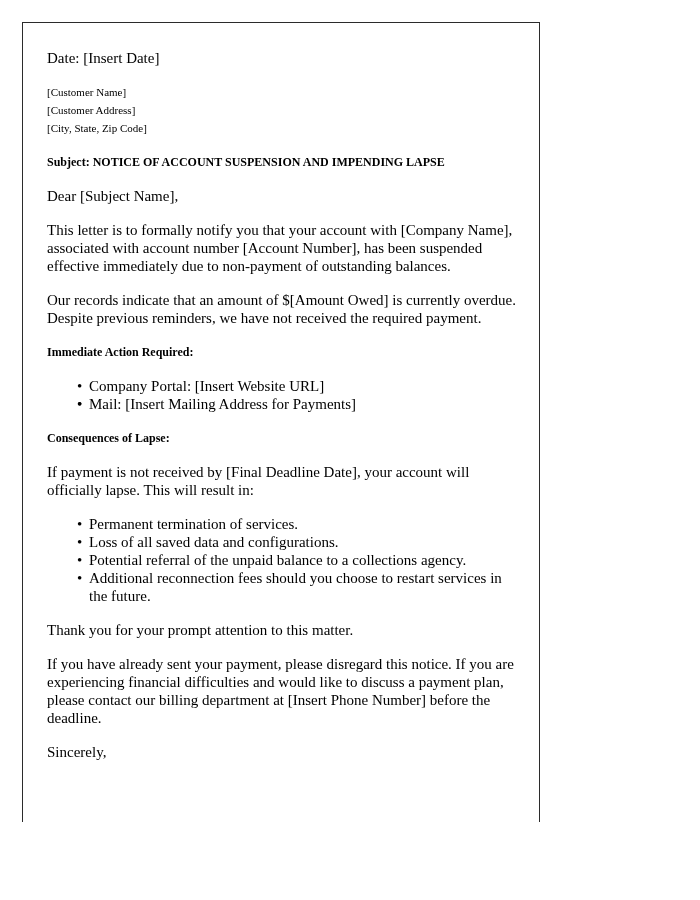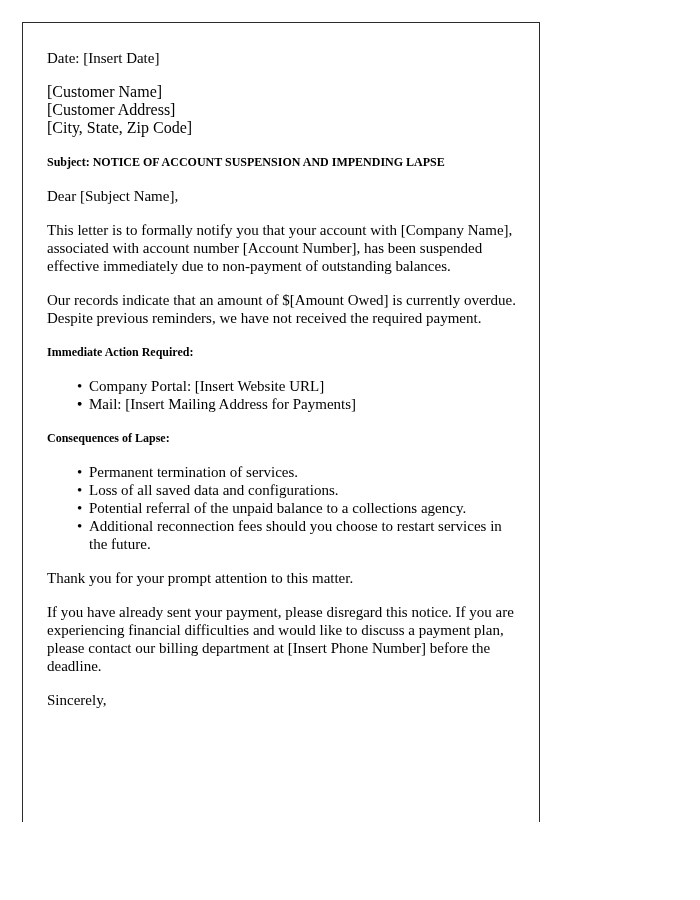--- a/index.html
+++ b/index.html
@@ -36,21 +36,21 @@
 
   p.block {
     margin: 0 0 16px 0;
     font-size: 15px;
     line-height: 18px;
     text-align: left;
   }
 
   p.tight-block {
     margin: 0 0 16px 0;
-    font-size: 16px;
+    font-size: 11px;
     line-height: 18px;
   }
   p.tight-block .addr-line {
     display: block;
   }
 
   p.heading {
     margin: 0 0 16px 0;
     font-size: 12px;
     line-height: 18px;
@@ -120,20 +120,21 @@
         <span class="bullet-dot">•</span>
       </li>
       <li>
         <span class="bullet-dot">•</span>
         <span>Mail: [Insert Mailing Address for Payments]</span>
       </li>
     </ul>
 
     <p class="heading">Consequences of Lapse:</p>
 
+    <p class="block">If payment is not received by [Final Deadline Date], your account will officially lapse. This will result in:</p>
 
     <ul class="bullets">
       <li>
         <span class="bullet-dot">•</span>
         <span>Permanent termination of services.</span>
       </li>
       <li>
         <span class="bullet-dot">•</span>
         <span>Loss of all saved data and configurations.</span>
       </li>

